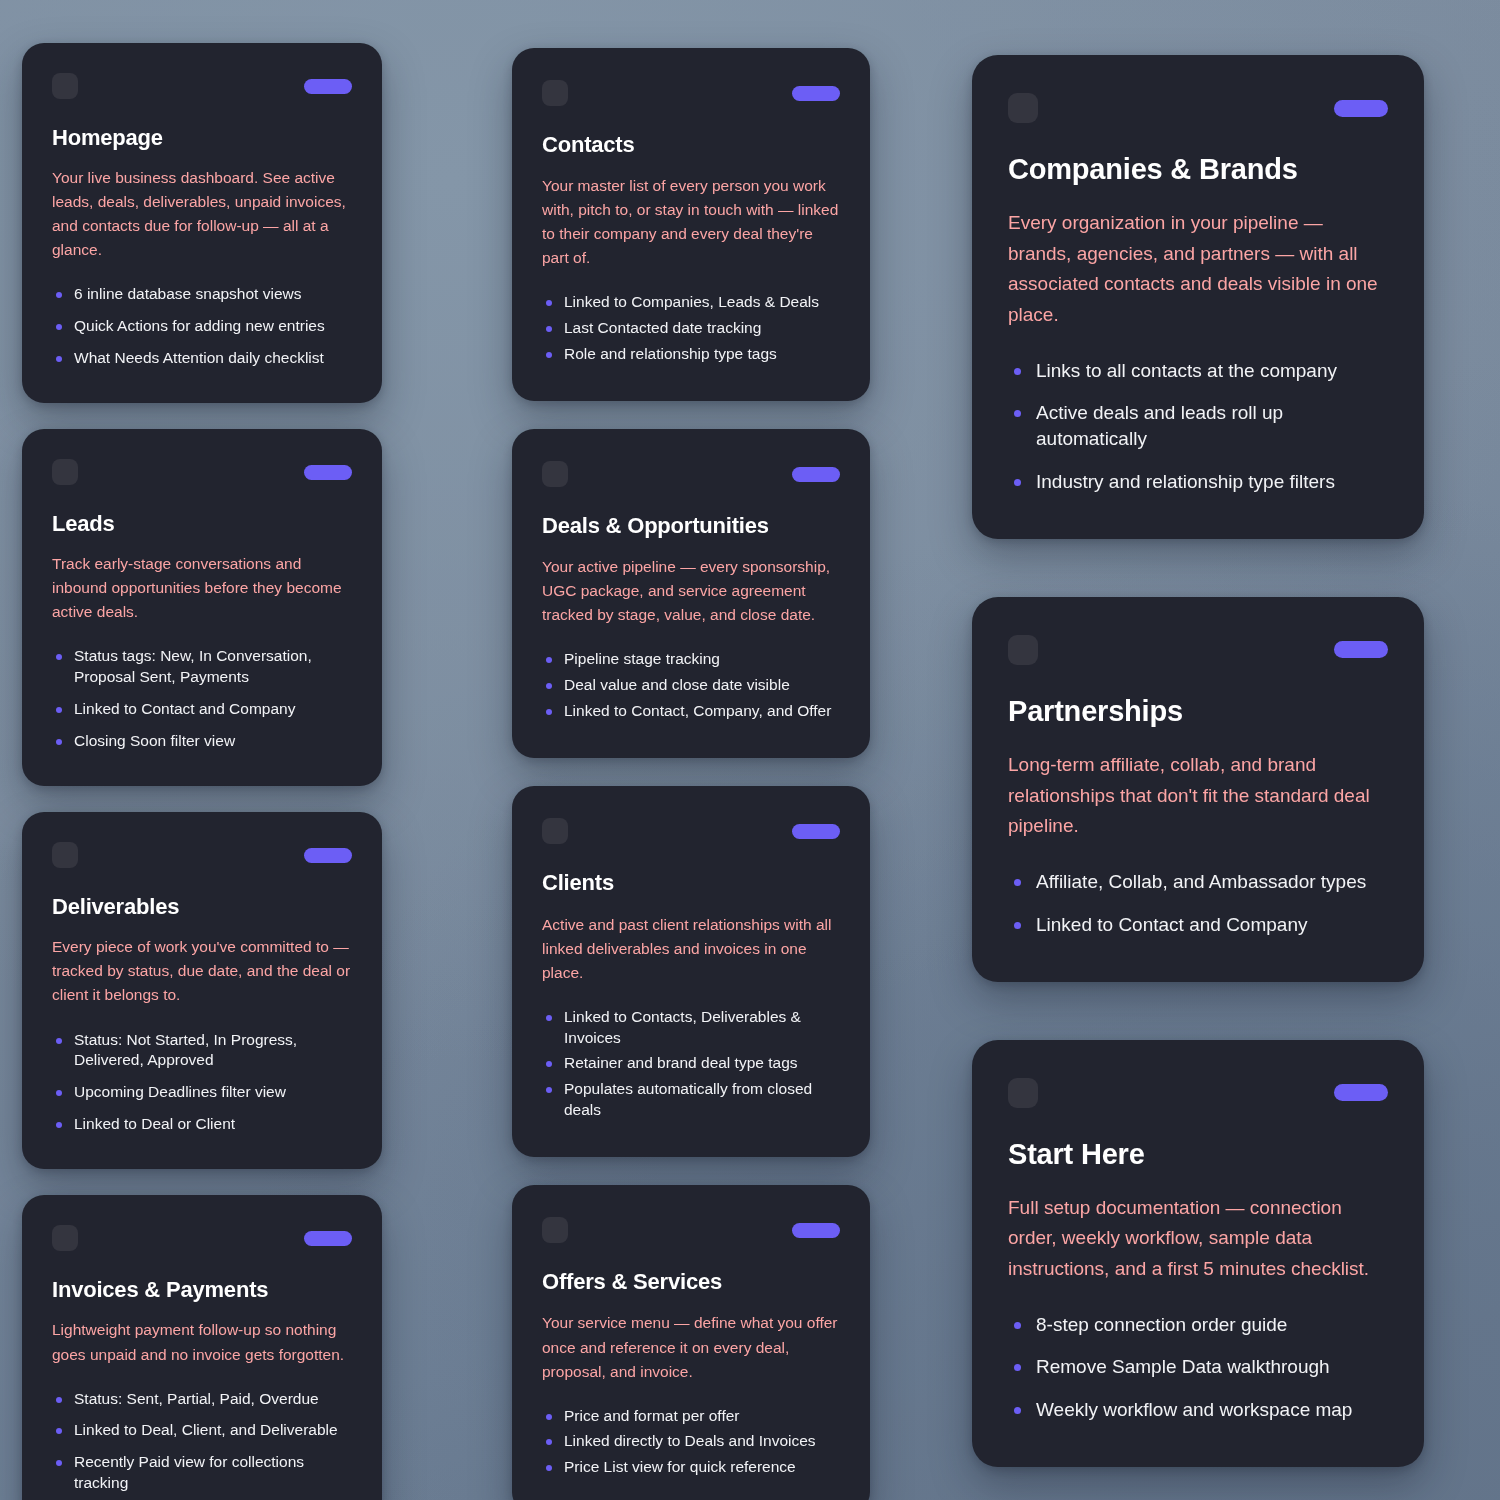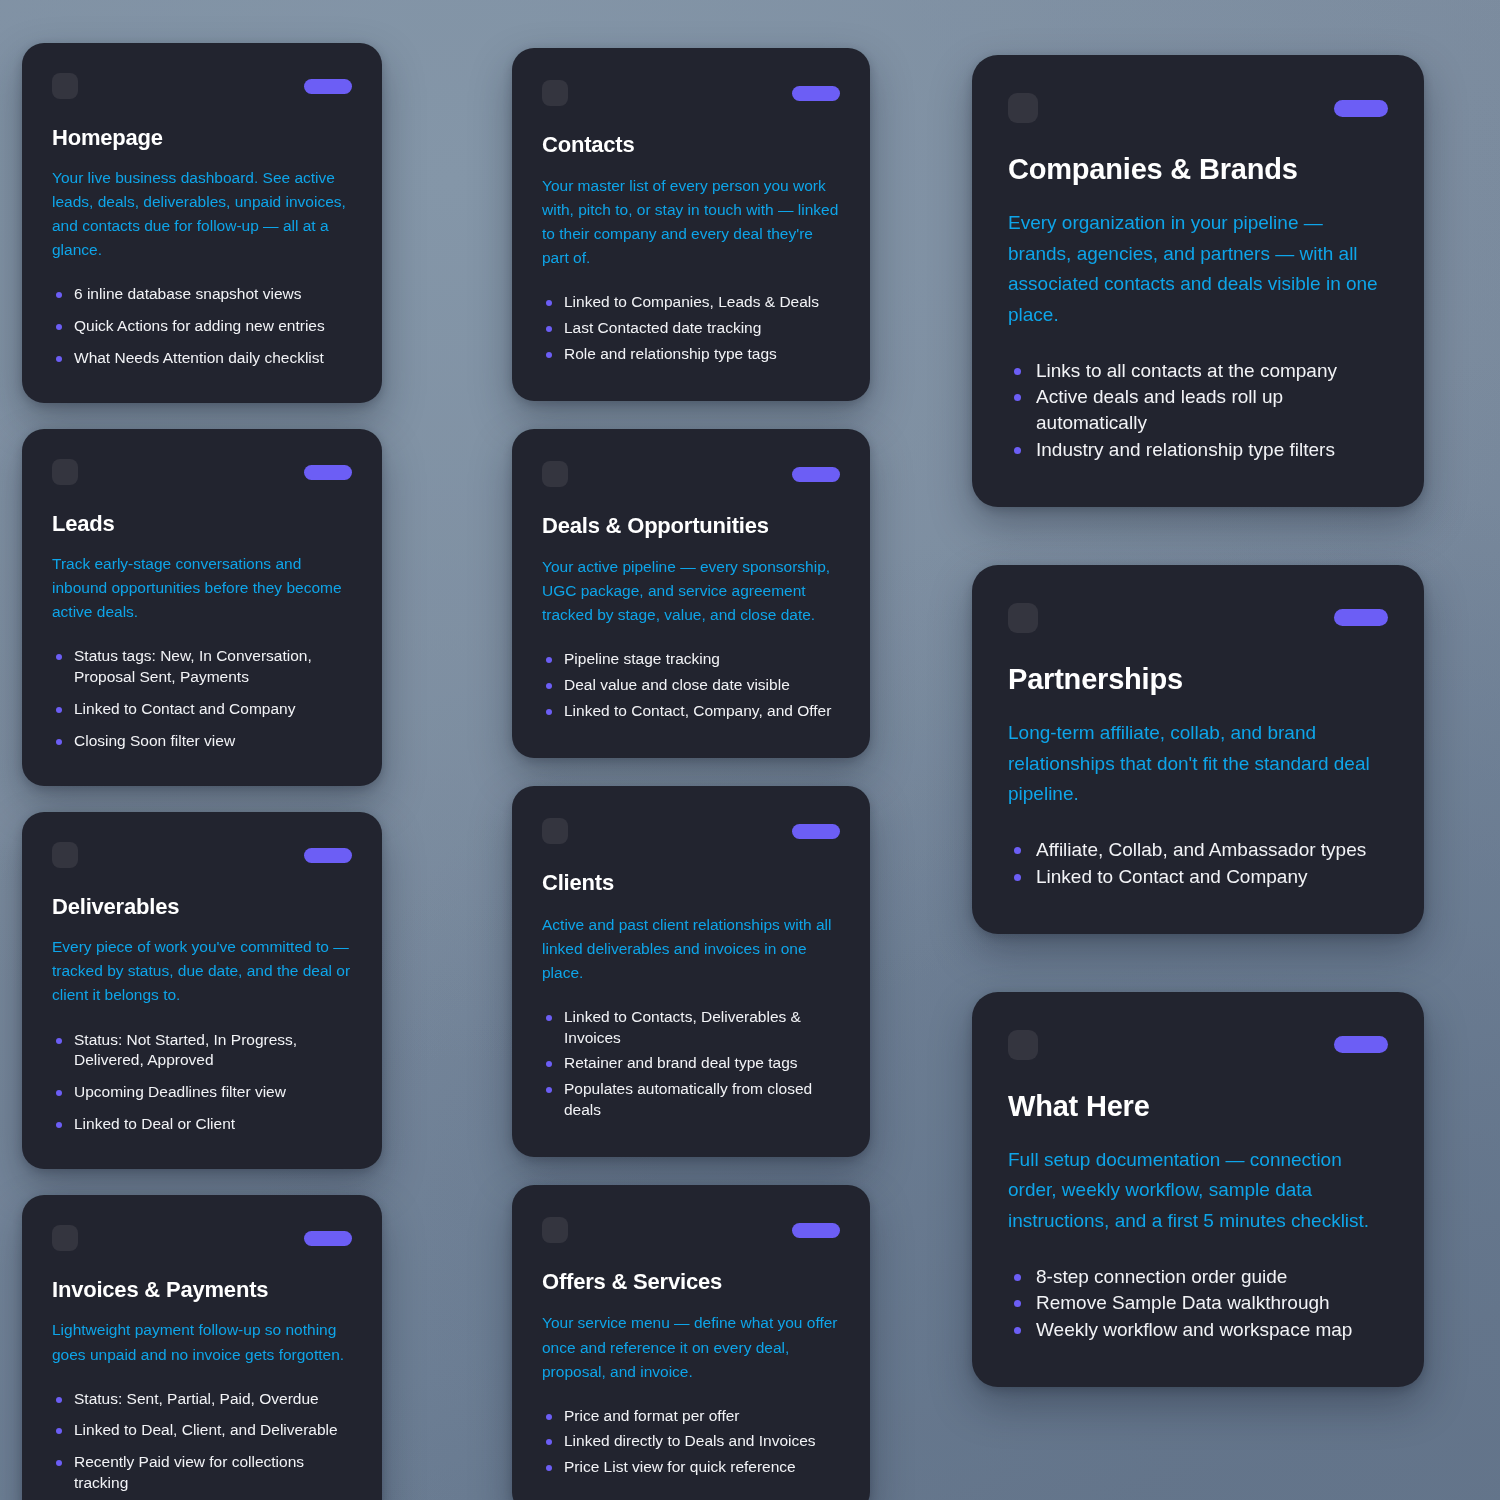--- a/index.html
+++ b/index.html
@@ -81,35 +81,35 @@
     color: #ffffff;
     font-weight: bold;
     letter-spacing: -0.2px;
     line-height: 1.15;
   }
   .col-1 .card-title { font-size: 22px; margin-bottom: 16px; }
   .col-2 .card-title { font-size: 22px; margin-bottom: 17px; }
   .col-3 .card-title { font-size: 29px; margin-bottom: 22px; }
 
   .card-desc {
-    color: #0ea5e9;
+    color: #fca5a5;
     line-height: 1.55;
   }
   .col-1 .card-desc { font-size: 15.5px; margin-bottom: 22px; }
   .col-2 .card-desc { font-size: 15.5px; margin-bottom: 22px; }
   .col-3 .card-desc { font-size: 19px; line-height: 1.6; margin-bottom: 28px; }
 
   .card-list {
     list-style: none;
     display: flex;
     flex-direction: column;
   }
   .col-1 .card-list { gap: 11px; }
   .col-2 .card-list { gap: 5px; }
-  .col-3 .card-list { }
+  .col-3 .card-list { gap: 16px; }
 
   .card-list li {
     position: relative;
     color: #f2f3f6;
     line-height: 1.35;
   }
   .col-1 .card-list li { font-size: 15.5px; padding-left: 22px; }
   .col-2 .card-list li { font-size: 15.5px; padding-left: 22px; }
   .col-3 .card-list li { font-size: 19px; padding-left: 28px; line-height: 1.38; }
 
@@ -266,21 +266,21 @@
         <ul class="card-list">
           <li>Affiliate, Collab, and Ambassador types</li>
           <li>Linked to Contact and Company</li>
         </ul>
       </div>
       <div class="card">
         <div class="card-top">
           <span class="card-icon"></span>
           <span class="card-pill"></span>
         </div>
-        <h2 class="card-title">What Here</h2>
+        <h2 class="card-title">Start Here</h2>
         <p class="card-desc">Full setup documentation — connection order, weekly workflow, sample data instructions, and a first 5 minutes checklist.</p>
         <ul class="card-list">
           <li>8-step connection order guide</li>
           <li>Remove Sample Data walkthrough</li>
           <li>Weekly workflow and workspace map</li>
         </ul>
       </div>
     </div>
 </div>
 

